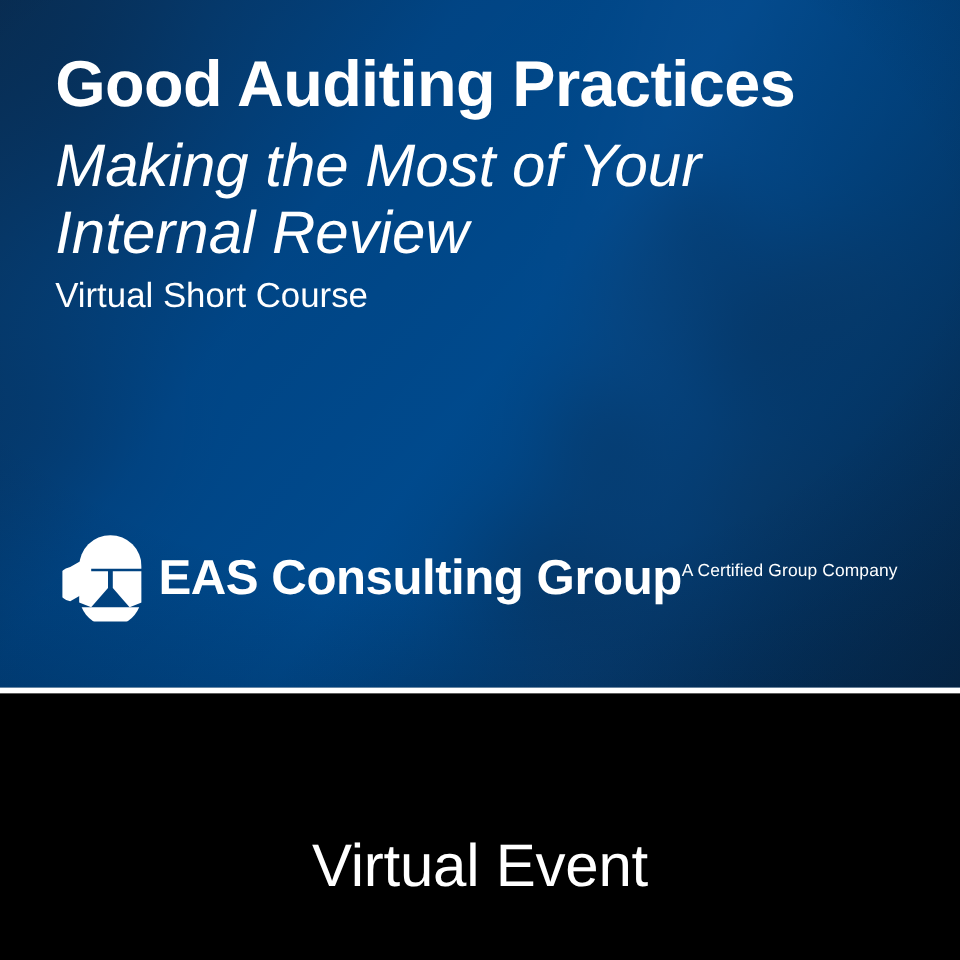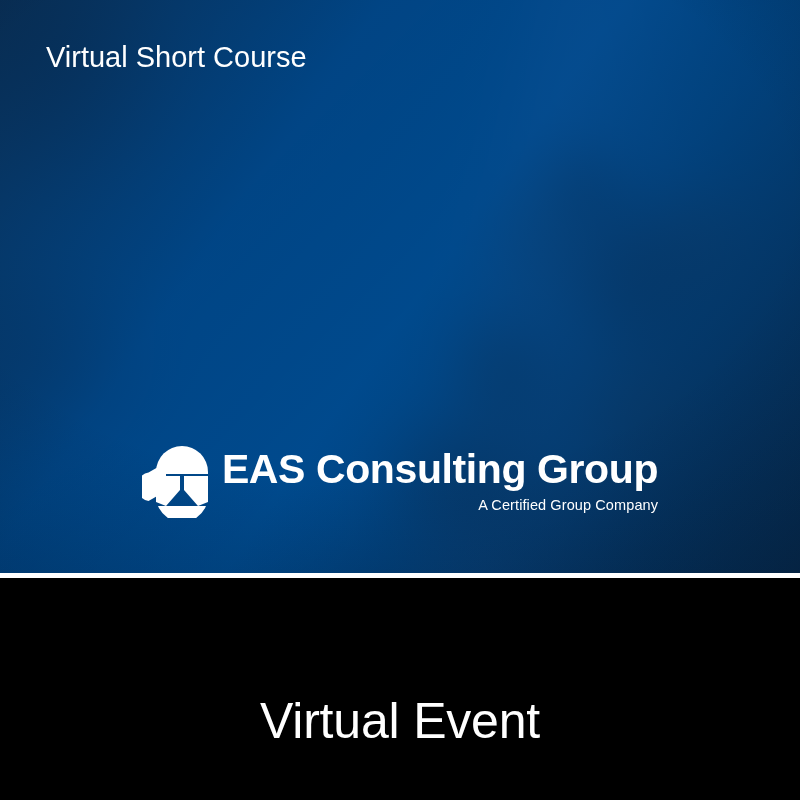--- a/index.html
+++ b/index.html
@@ -118,21 +118,21 @@
     gap: 14px;
   }
   .logo-mark {
     width: 66px;
     height: 74px;
     flex: 0 0 auto;
     display: block;
   }
   .logo-text {
     display: flex;
-    flex-direction: column;
+    flex-direction: row;
     justify-content: center;
     text-align: right;
   }
   .logo-name {
     font-size: 41px;
     font-weight: 700;
     color: #ffffff;
     line-height: 1;
     letter-spacing: -0.4px;
     white-space: nowrap;
@@ -184,20 +184,22 @@
 
 <div id="poster">
 
   <div class="hero">
     <div class="photo"></div>
     <div class="tint"></div>
     <div class="vignette"></div>
   </div>
 
   <div class="textblock">
+    <h1 class="title">Good Auditing Practices</h1>
+    <div class="subtitle">Making the Most of Your Internal Review</div>
     <div class="kicker">Virtual Short Course</div>
   </div>
 
   <div class="logo">
     <svg class="logo-mark" viewBox="0 0 66 74" aria-hidden="true">
 
       <path fill="#ffffff" d="M6.5 28.5 L24 18.5 L24 47 L6.5 57 A14.5 14.5 0 0 1 6.5 28.5 Z"></path>
 
       <g fill="#ffffff">
 

